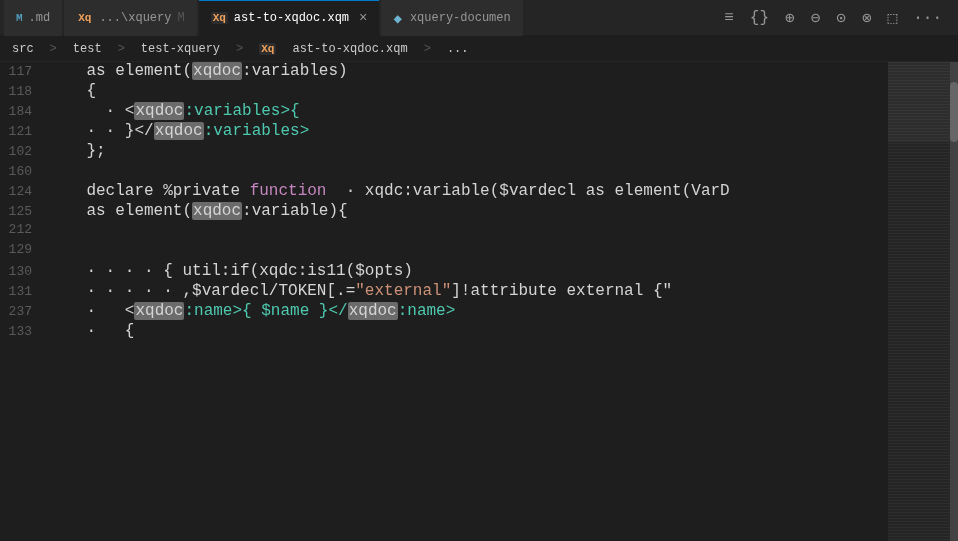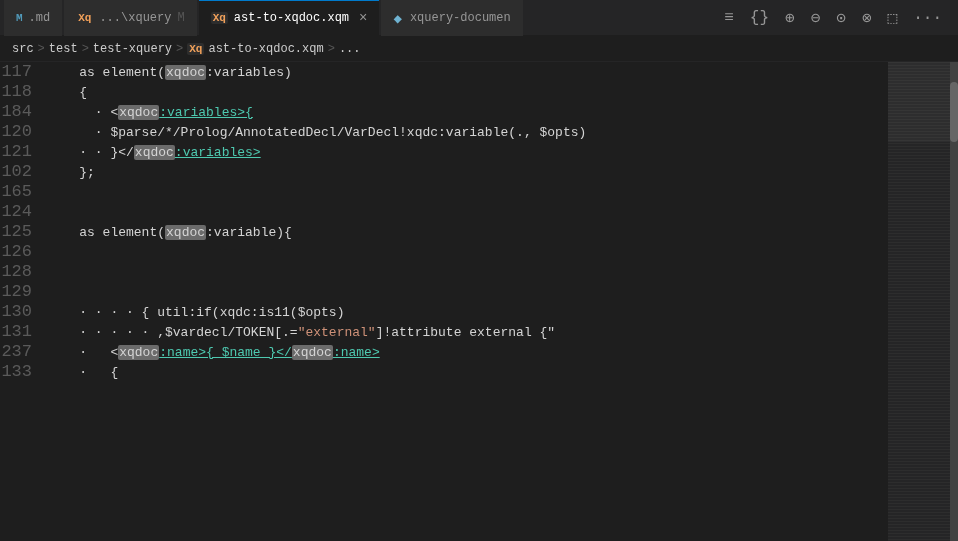--- a/index.html
+++ b/index.html
@@ -70,21 +70,21 @@
     
     .breadcrumb {
       display: flex;
       align-items: center;
       background: #1e1e1e;
       height: 26px;
       padding: 0 12px;
       font-size: 12px;
       color: #969696;
       border-bottom: 1px solid #252526;
-      gap: 4px;
+      gap: 16px;
     }
     .breadcrumb span { color: #ccc; }
     .breadcrumb .sep { color: #555; }
 
     
     .editor {
       display: flex;
       height: calc(541px - 36px - 26px);
       overflow: hidden;
     }
@@ -109,26 +109,26 @@
       min-height: 20px;
     }
 
     .line-num {
       width: 48px;
       text-align: right;
       padding-right: 16px;
       color: #5a5a5a;
       user-select: none;
       flex-shrink: 0;
-      font-size: 17px;
+      font-size: 13px;
     }
 
     .line-content {
       white-space: pre;
-      font-size: 13px;
+      font-size: 16px;
       flex: 1;
     }
 
     
     .minimap {
       width: 70px;
       background: #252526;
       flex-shrink: 0;
       position: relative;
       overflow: hidden;
@@ -162,21 +162,21 @@
     }
     .scrollbar-thumb {
       width: 8px;
       height: 60px;
       background: #666;
       border-radius: 4px;
       position: absolute;
       top: 20px;
     }        
     .kw-fn { color: #c586c0; }   
-    .tag { color: #4ec9b0; text-decoration: underline; }       
+    .tag { color: #4ec9b0; }       
     .str { color: #ce9178; }       
     .comment { color: #6a9955; }        
     .plain { color: #d4d4d4; }
     .highlight-bg { background: #6b6b6b; color: #d4d4d4; border-radius: 2px; padding: 0 1px; }
   </style>
 </head>
 <body>
 
 <div>
 
@@ -237,58 +237,51 @@
         <div class="code-line">
           <div class="line-num">118</div>
           <div class="line-content"><span class="plain">    {</span></div>
         </div>
 
         <div class="code-line">
           <div class="line-num">184</div>
           <div class="line-content"><span class="plain">      · &lt;</span><span class="highlight-bg">xqdoc</span><span class="tag">:variables&gt;{</span></div>
         </div>
 
-        <div class="code-line">
-          <div class="line-num">120</div>
-          <div class="line-content"><span class="plain">      · $parse/*/Prolog/AnnotatedDecl/VarDecl!xqdc:variable(., $opts)</span></div>
-        </div>
 
         <div class="code-line">
           <div class="line-num">121</div>
           <div class="line-content"><span class="plain">    · · }&lt;/</span><span class="highlight-bg">xqdoc</span><span class="tag">:variables&gt;</span></div>
         </div>
 
         <div class="code-line">
           <div class="line-num">102</div>
           <div class="line-content"><span class="plain">    };</span></div>
         </div>
 
         <div class="code-line">
-          <div class="line-num">165</div>
+          <div class="line-num">160</div>
           <div class="line-content"><span class="plain"> </span></div>
         </div>
 
         <div class="code-line">
           <div class="line-num">124</div>
+          <div class="line-content"><span class="plain">    declare %private </span><span class="kw-fn">function</span><span class="plain">  · xqdc:variable($vardecl as element(VarD</span></div>
         </div>
 
         <div class="code-line">
           <div class="line-num">125</div>
           <div class="line-content"><span class="plain">    as element(</span><span class="highlight-bg">xqdoc</span><span class="plain">:variable){</span></div>
         </div>
 
         <div class="code-line">
-          <div class="line-num">126</div>
-        </div>
-
-
-        <div class="code-line">
-          <div class="line-num">128</div>
-          <div class="line-content"><span class="plain"> </span></div>
-        </div>
+          <div class="line-num">212</div>
+        </div>
+
+
 
         <div class="code-line">
           <div class="line-num">129</div>
         </div>
 
         <div class="code-line">
           <div class="line-num">130</div>
           <div class="line-content"><span class="plain">    · · · · { util:if(xqdc:is11($opts)</span></div>
         </div>
 

